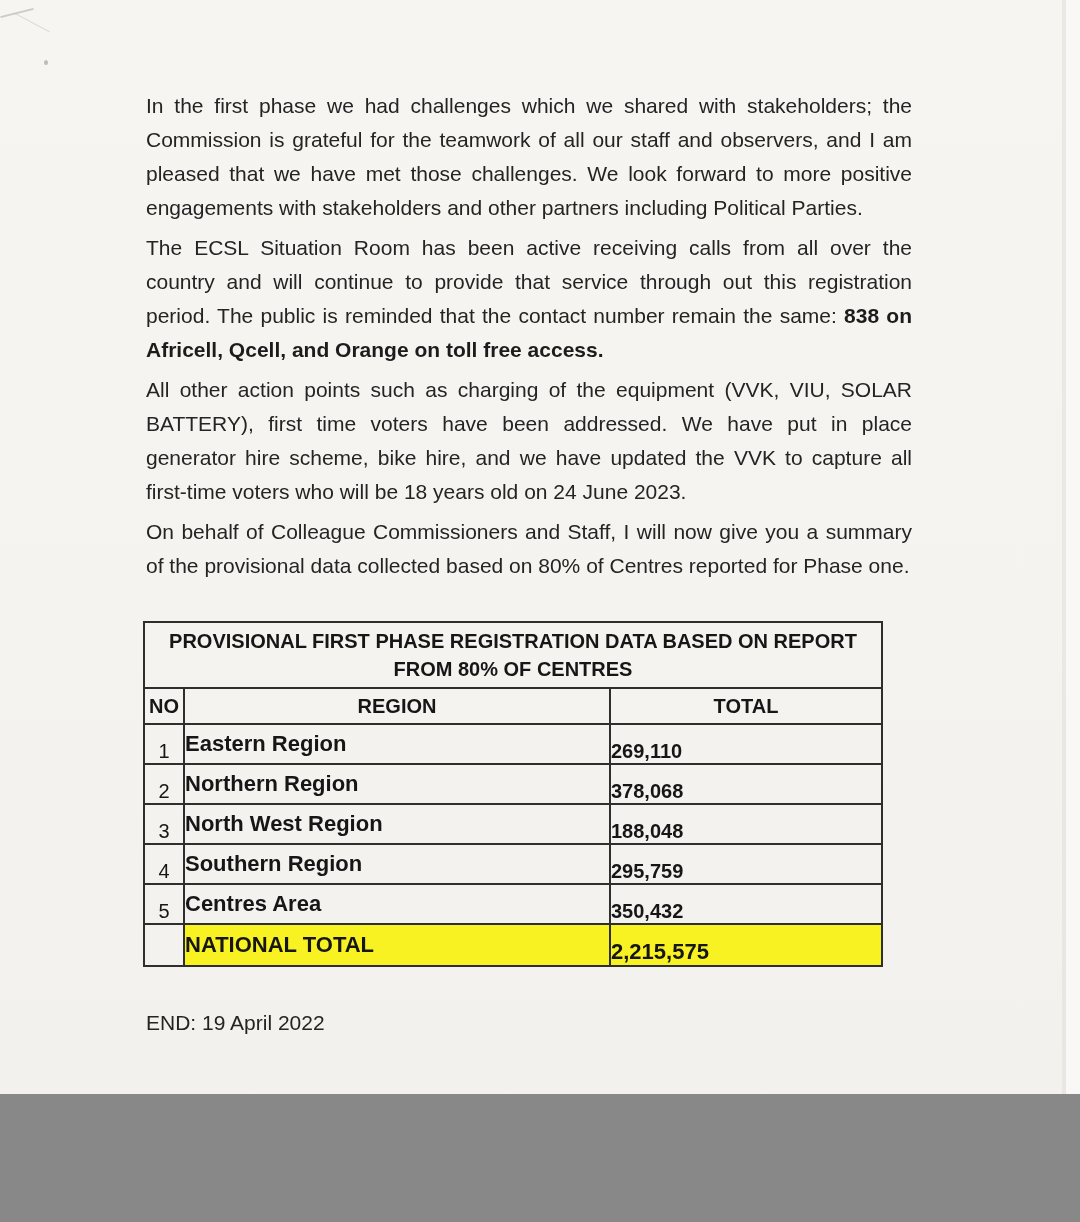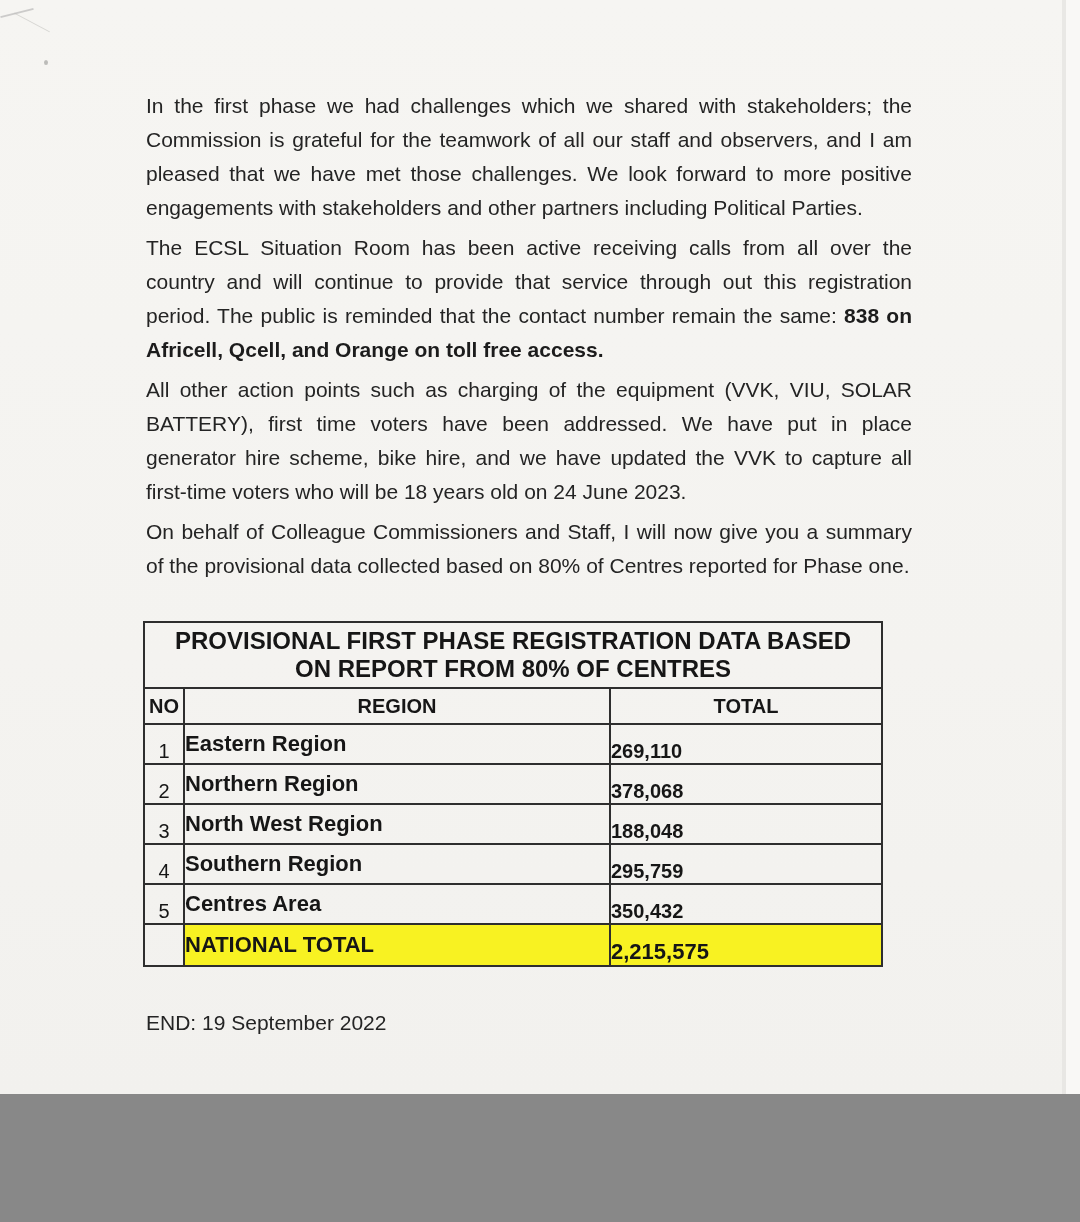--- a/index.html
+++ b/index.html
@@ -74,21 +74,21 @@
   }
   table.reg-table td, table.reg-table th {
     border: 2px solid #2e2e2e;
     padding: 0;
   }
   .tbl-title-cell {
     height: 64px;
     text-align: center;
     vertical-align: middle;
     font-weight: 700;
-    font-size: 24px;
+    font-size: 20px;
     line-height: 28px;
   }
   .tbl-title-cell span { display: block; max-width: 694px; margin: 0 auto; }
   .hdr-cell {
     height: 34px;
     text-align: center;
     vertical-align: middle;
     font-weight: 700;
     font-size: 20px;
   }
@@ -186,16 +186,16 @@
           <td class="total-cell">350,432</td>
         </tr>
         <tr class="grand-row">
           <td class="no-cell"></td>
           <td class="region-cell hl">NATIONAL TOTAL</td>
           <td class="total-cell hl">2,215,575</td>
         </tr>
       </tbody>
     </table>
 
-    <p class="doc-footer">END: 19 September 2022</p>
+    <p class="doc-footer">END: 19 April 2022</p>
 
   </div>
 </div>
 
 </body></html>

